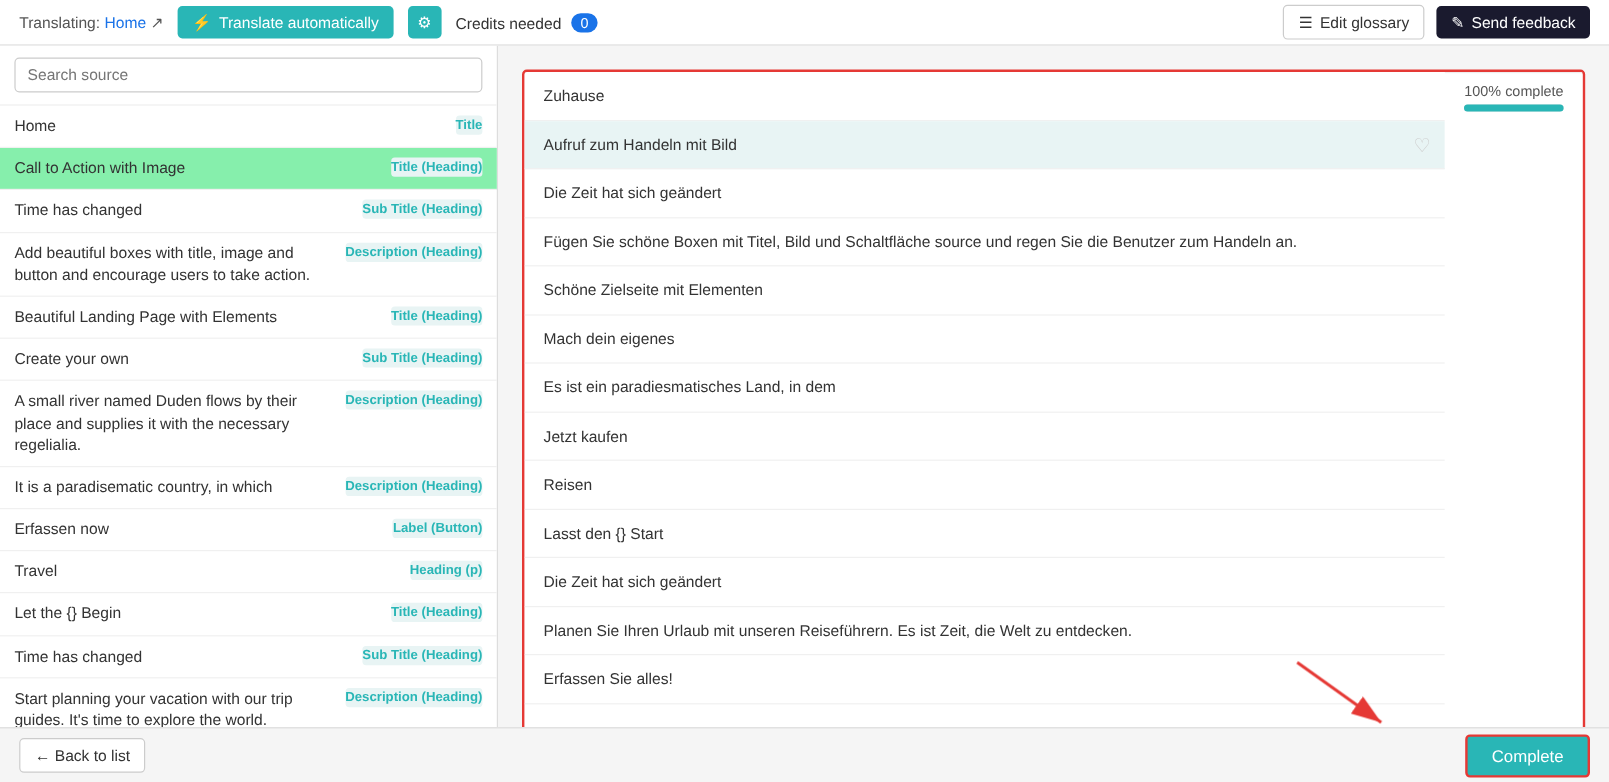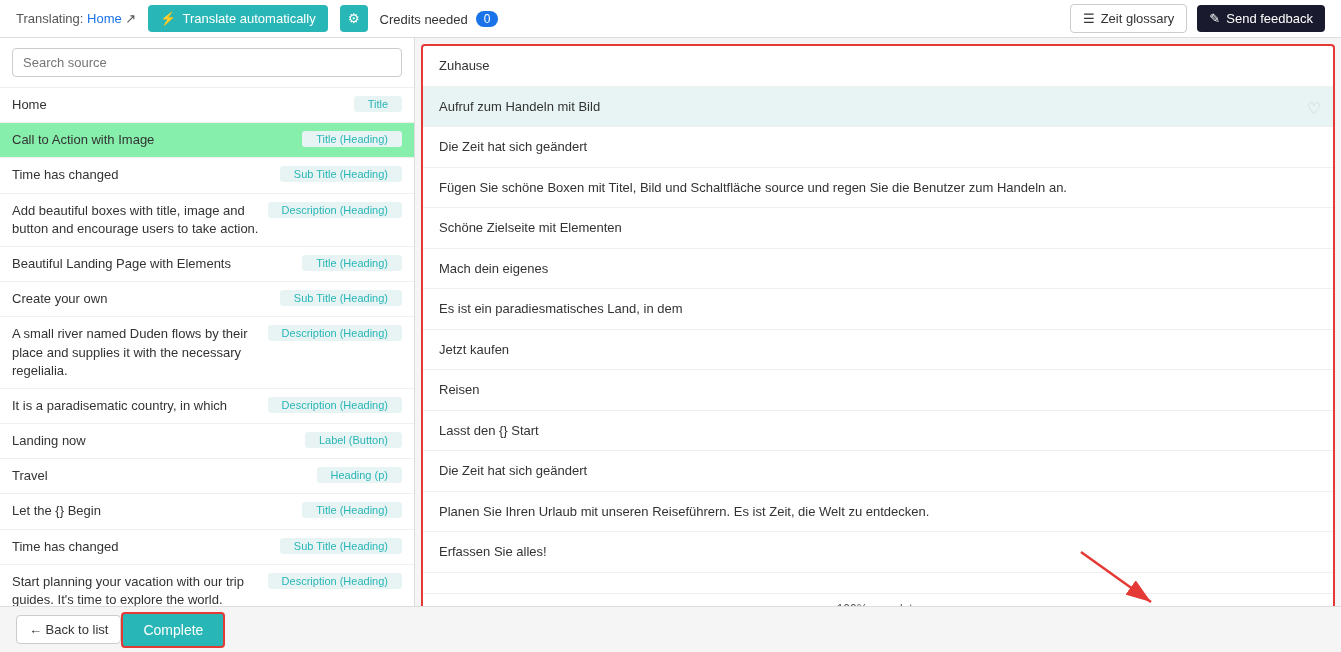--- a/index.html
+++ b/index.html
@@ -134,41 +134,42 @@
     }
     .source-item.active { background: #86efac; }
     .source-text {
       flex: 1;
       font-size: 13px;
       color: #333;
       line-height: 1.4;
     }
     .tag {
       font-size: 11px;
-      padding: 2px 14px;
+      padding: 2px 0;
       border-radius: 3px;
       white-space: nowrap;
       flex-shrink: 0;
+      font-weight: bold;
     }
     .tag-title { background: #e8f4f4; color: #29b6b6; }
     .tag-title-heading { background: #e8f4f4; color: #29b6b6; }
     .tag-subtitle-heading { background: #e8f4f4; color: #29b6b6; text-align: right; }
     .tag-desc-heading { background: #e8f4f4; color: #29b6b6; }
     .tag-label-button { background: #e8f4f4; color: #29b6b6; }
     .tag-heading-p { background: #e8f4f4; color: #29b6b6; }
 
     
     .right-panel {
       flex: 1;
       background: #fff;
       border: 2px solid #e53935;
-      margin: 6px;
-      border-radius: 4px;
-      display: flex;
-      flex-direction: column;
+      margin: 20px;
+      border-radius: 4px;
+      display: flex;
+      flex-direction: row;
       overflow: hidden;
       position: relative;
     }
     .translation-list {
       flex: 1;
       overflow-y: auto;
     }
     .translation-item {
       padding: 10px 16px;
       border-bottom: 1px solid #f0f0f0;
@@ -252,21 +253,21 @@
   <button class="btn-settings">
     <span>⚙</span>
   </button>
   <div class="credits-section">
     <span>Credits needed</span>
     <span class="credits-badge">0</span>
   </div>
   <div class="header-right">
     <button class="btn-edit-glossary">
       <span>☰</span>
-      <span>Zeit glossary</span>
+      <span>Edit glossary</span>
     </button>
     <button class="btn-send-feedback">
       <span>✎</span>
       <span>Send feedback</span>
     </button>
   </div>
 </div>
 
 <div class="main-content">
 
@@ -301,21 +302,21 @@
         </div>
         <div class="source-item">
           <span class="source-text">A small river named Duden flows by their place and supplies it with the necessary regelialia.</span>
           <span class="tag tag-desc-heading">Description (Heading)</span>
         </div>
         <div class="source-item">
           <span class="source-text">It is a paradisematic country, in which</span>
           <span class="tag tag-desc-heading">Description (Heading)</span>
         </div>
         <div class="source-item">
-          <span class="source-text">Landing now</span>
+          <span class="source-text">Erfassen now</span>
           <span class="tag tag-label-button">Label (Button)</span>
         </div>
         <div class="source-item">
           <span class="source-text">Travel</span>
           <span class="tag tag-heading-p">Heading (p)</span>
         </div>
         <div class="source-item">
           <span class="source-text">Let the {} Begin</span>
           <span class="tag tag-title-heading">Title (Heading)</span>
         </div>
@@ -352,21 +353,21 @@
       </div>
     <div class="progress-bar-wrap">
       <div class="progress-label">100% complete</div>
       <div class="progress-bar-bg">
         <div class="progress-bar-fill" id="progress-fill" style="width: 100%;"></div>
       </div>
     </div>
   </div>
 </div>
 
-<div style="position:fixed;bottom:0;left:0;right:0;display:flex;align-items:center;padding:0 16px;height:46px;background:#f5f5f5;border-top:1px solid #ddd;z-index:10;">
+<div style="position:fixed;bottom:0;left:0;right:0;display:flex;align-items:center;justify-content:space-between;padding:0 16px;height:46px;background:#f5f5f5;border-top:1px solid #ddd;z-index:10;">
   <button class="btn-back">← Back to list</button>
 
   <svg width="120" height="80" style="position:absolute;right:160px;bottom:30px;pointer-events:none;">
     <defs>
       <marker id="arrowhead" markerWidth="10" markerHeight="7" refX="10" refY="3.5" orient="auto">
         <polygon points="0 0, 10 3.5, 0 7" fill="#e53935"></polygon>
       </marker>
     </defs>
     <line x1="20" y1="10" x2="90" y2="60" stroke="#e53935" stroke-width="2.5" marker-end="url(#arrowhead)"></line>
   </svg>

